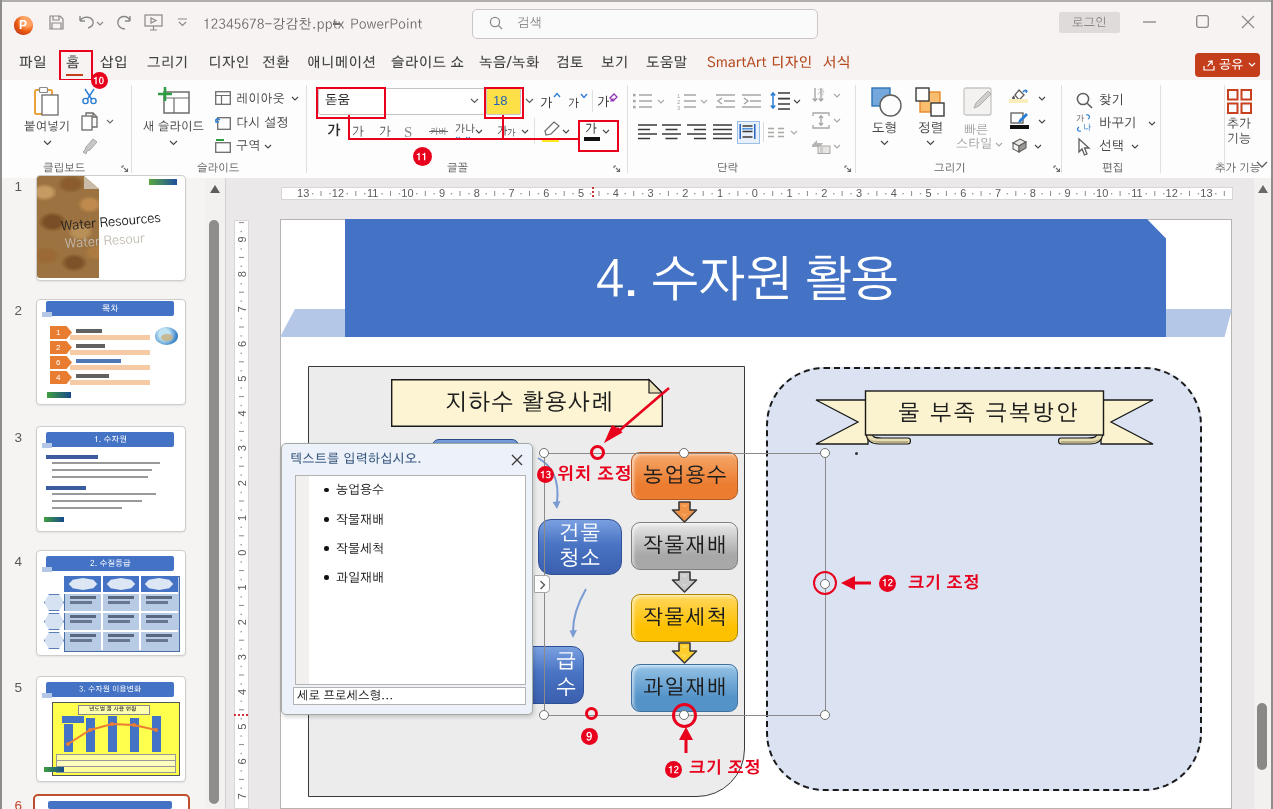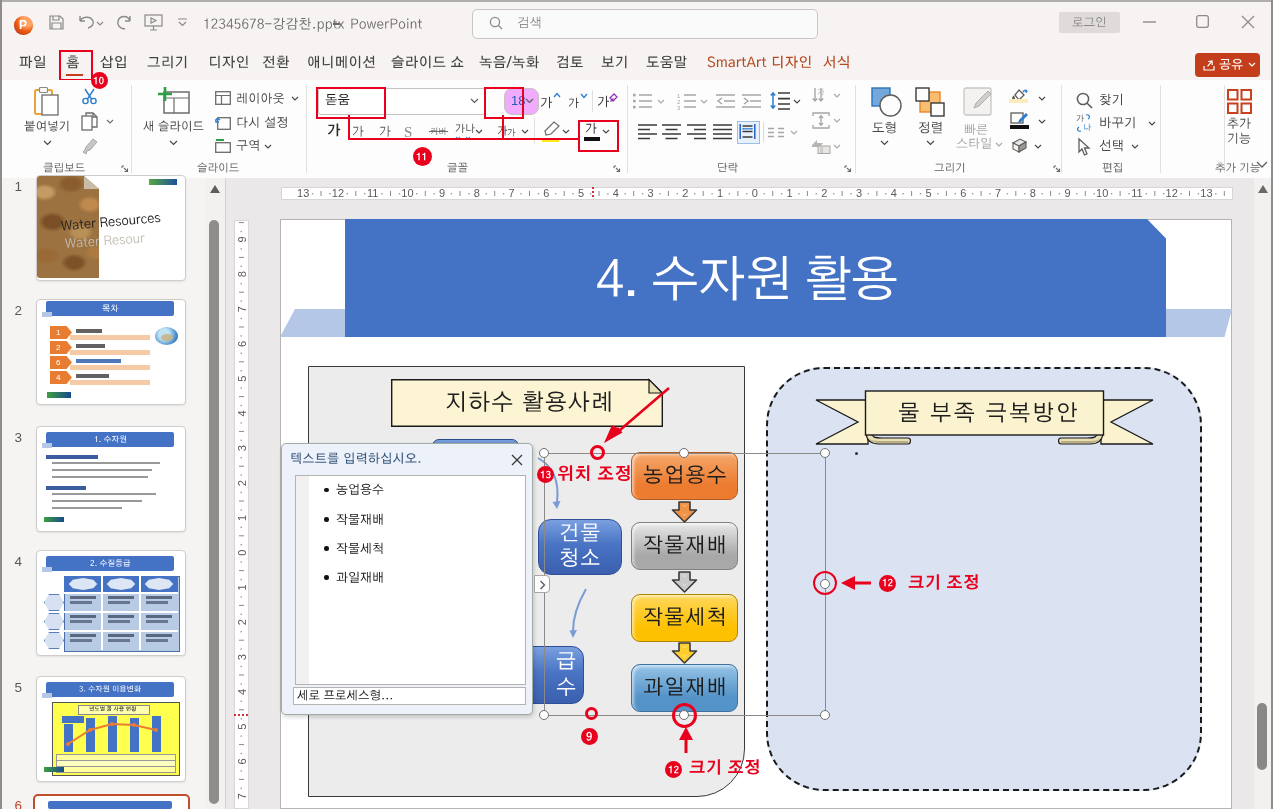--- a/index.html
+++ b/index.html
@@ -228,21 +228,21 @@
 <svg style="position:absolute;left:264px;top:143.5px" width="8" height="5" viewBox="0 0 8 5">
     <path d="M1 1 l3 3 3-3" fill="none" stroke="#484644" stroke-width="1.1"></path>
   </svg>
 <div style="position:absolute;left:318px;top:88px;width:166px;height:25px;background:#fff;border:1px solid #c6c3c2;border-radius:3px"></div>
 <svg style="position:absolute;left:325.0px;top:93.2px;" width="25.0" height="14.6" viewBox="0 0 25.0 14.6">
     <path transform="translate(0,11.18)" d="M2.3 -6.4V-10.1H10.2V-9.3H3.3V-7.2H10.3V-6.4ZM0.6 -4V-4.8H5.8V-6.8H6.7V-4.8H11.9V-4ZM2.3 0.9V-2.7H10.3V-1.9H3.3V0.1H10.5V0.9Z M14.4 -8.3Q14.4 -8.9 15 -9.4Q15.6 -9.9 16.6 -10.1Q17.5 -10.3 18.7 -10.3Q19.9 -10.3 20.9 -10.1Q21.8 -9.9 22.4 -9.4Q23 -8.9 23 -8.3Q23 -7.3 21.8 -6.8Q20.6 -6.2 18.7 -6.2Q17.5 -6.2 16.6 -6.4Q15.6 -6.7 15 -7.1Q14.4 -7.6 14.4 -8.3ZM15.5 -8.3Q15.5 -7.8 16 -7.6Q16.5 -7.3 17.2 -7.1Q17.9 -7 18.7 -7Q20.1 -7 21 -7.3Q22 -7.7 22 -8.3Q22 -8.9 21 -9.2Q20.1 -9.5 18.7 -9.5Q18.2 -9.5 17.6 -9.4Q17.1 -9.4 16.6 -9.2Q16.1 -9.1 15.8 -8.8Q15.5 -8.6 15.5 -8.3ZM13.1 -4.3V-5.1H24.4V-4.3H19.2V-2.5H18.2V-4.3ZM14.8 0.9V-2.7H22.7V0.9ZM15.8 0.1H21.7V-1.9H15.8Z" fill="#1f1e1d"></path>
   </svg>
 <svg style="position:absolute;left:470px;top:98px" width="9" height="6" viewBox="0 0 9 6">
     <path d="M1 1 l3.5 3.5 L8 1" fill="none" stroke="#5f5d5b" stroke-width="1.2"></path>
   </svg>
-<div style="position:absolute;left:504px;top:88px;width:33px;height:25px;background:#f0abfc;border:1px solid #c6c3c2;border-radius:8px">
+<div style="position:absolute;left:486px;top:88px;width:33px;height:25px;background:#fde047;border:1px solid #c6c3c2;border-radius:2px">
     <span style="position:absolute;left:6px;top:4px;font-size:13px;color:#2461b5;font-family:Liberation Sans">18</span>
   </div>
 <svg style="position:absolute;left:525px;top:98px" width="9" height="6" viewBox="0 0 9 6">
     <path d="M1 1 l3.5 3.5 L8 1" fill="none" stroke="#5f5d5b" stroke-width="1.2"></path>
   </svg>
 <svg style="position:absolute;left:540.0px;top:95.7px;" width="12.5" height="14.6" viewBox="0 0 12.5 14.6">
     <path transform="translate(0,11.18)" d="M0.8 -1.2Q3 -2.6 4.3 -4.5Q5.5 -6.5 5.6 -8.4H1.4V-9.3H6.6Q6.6 -4 1.5 -0.5ZM9 1.1V-10.4H10V-5.4H12V-4.5H10V1.1Z" fill="#3b3a39"></path>
   </svg>
 <svg style="position:absolute;left:553px;top:92px" width="8" height="6" viewBox="0 0 8 6">
     <path d="M1 5 L4 1.5 L7 5" fill="none" stroke="#2b7cd3" stroke-width="1.3"></path>

